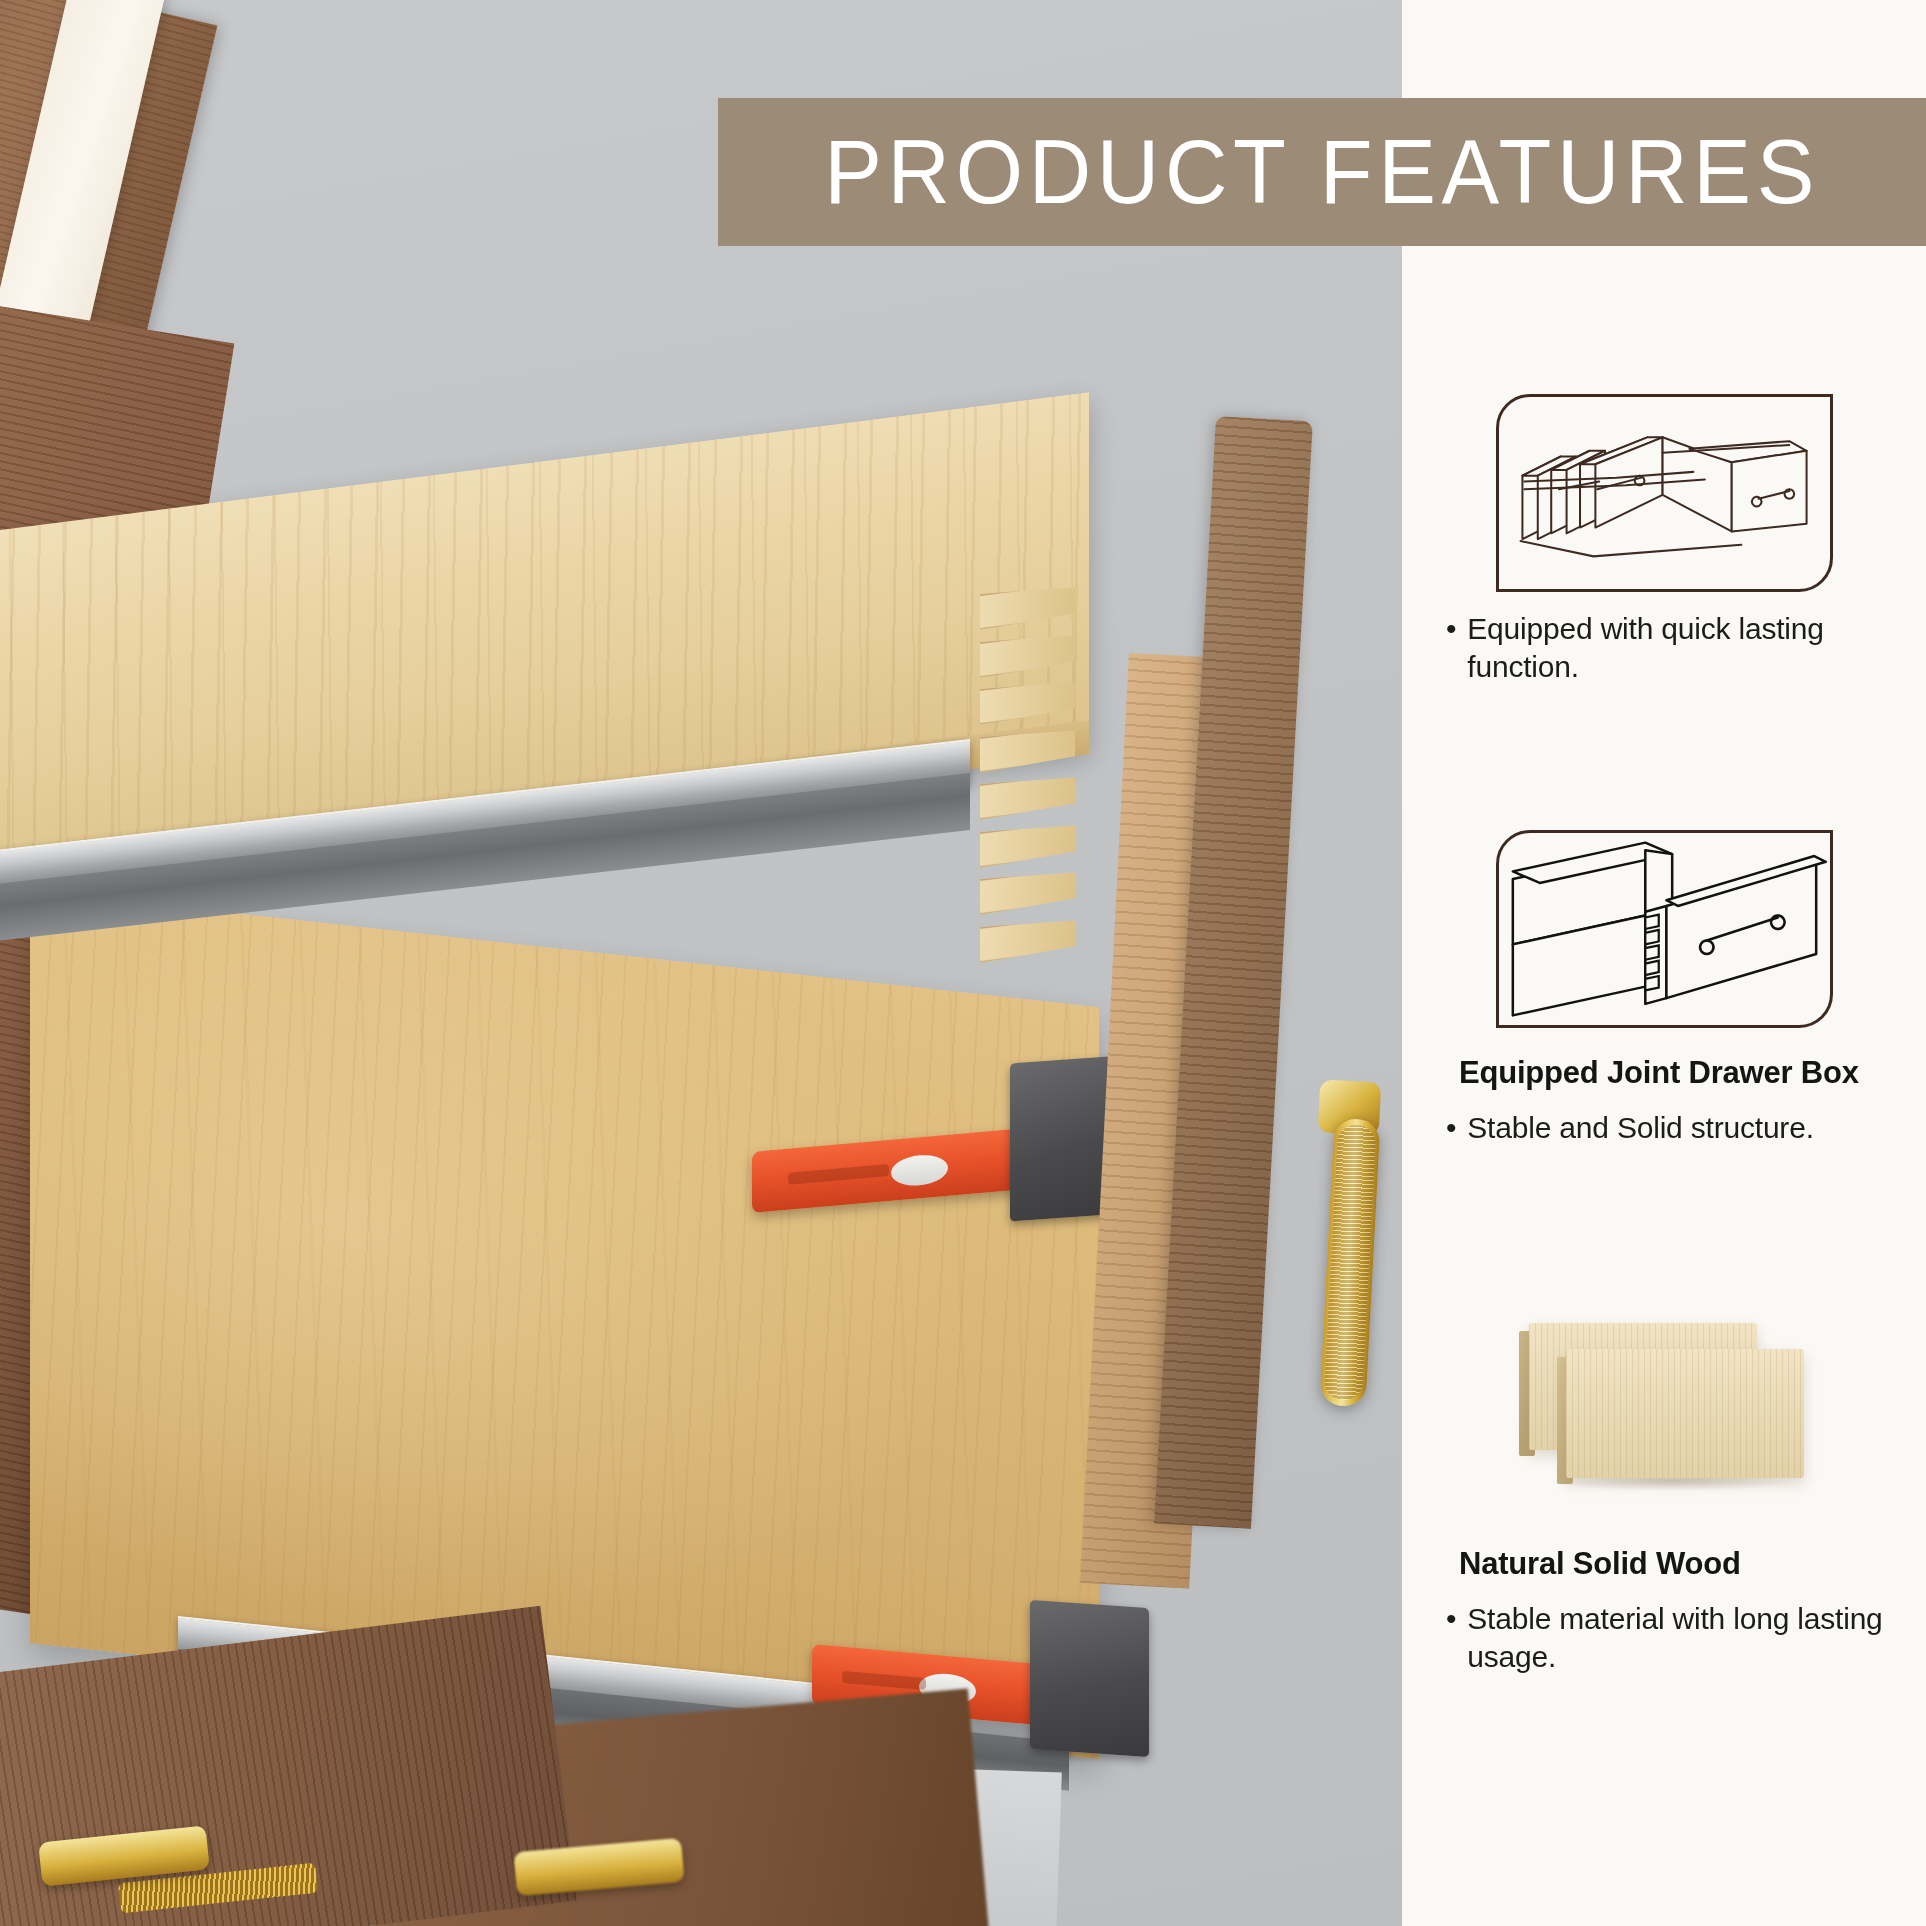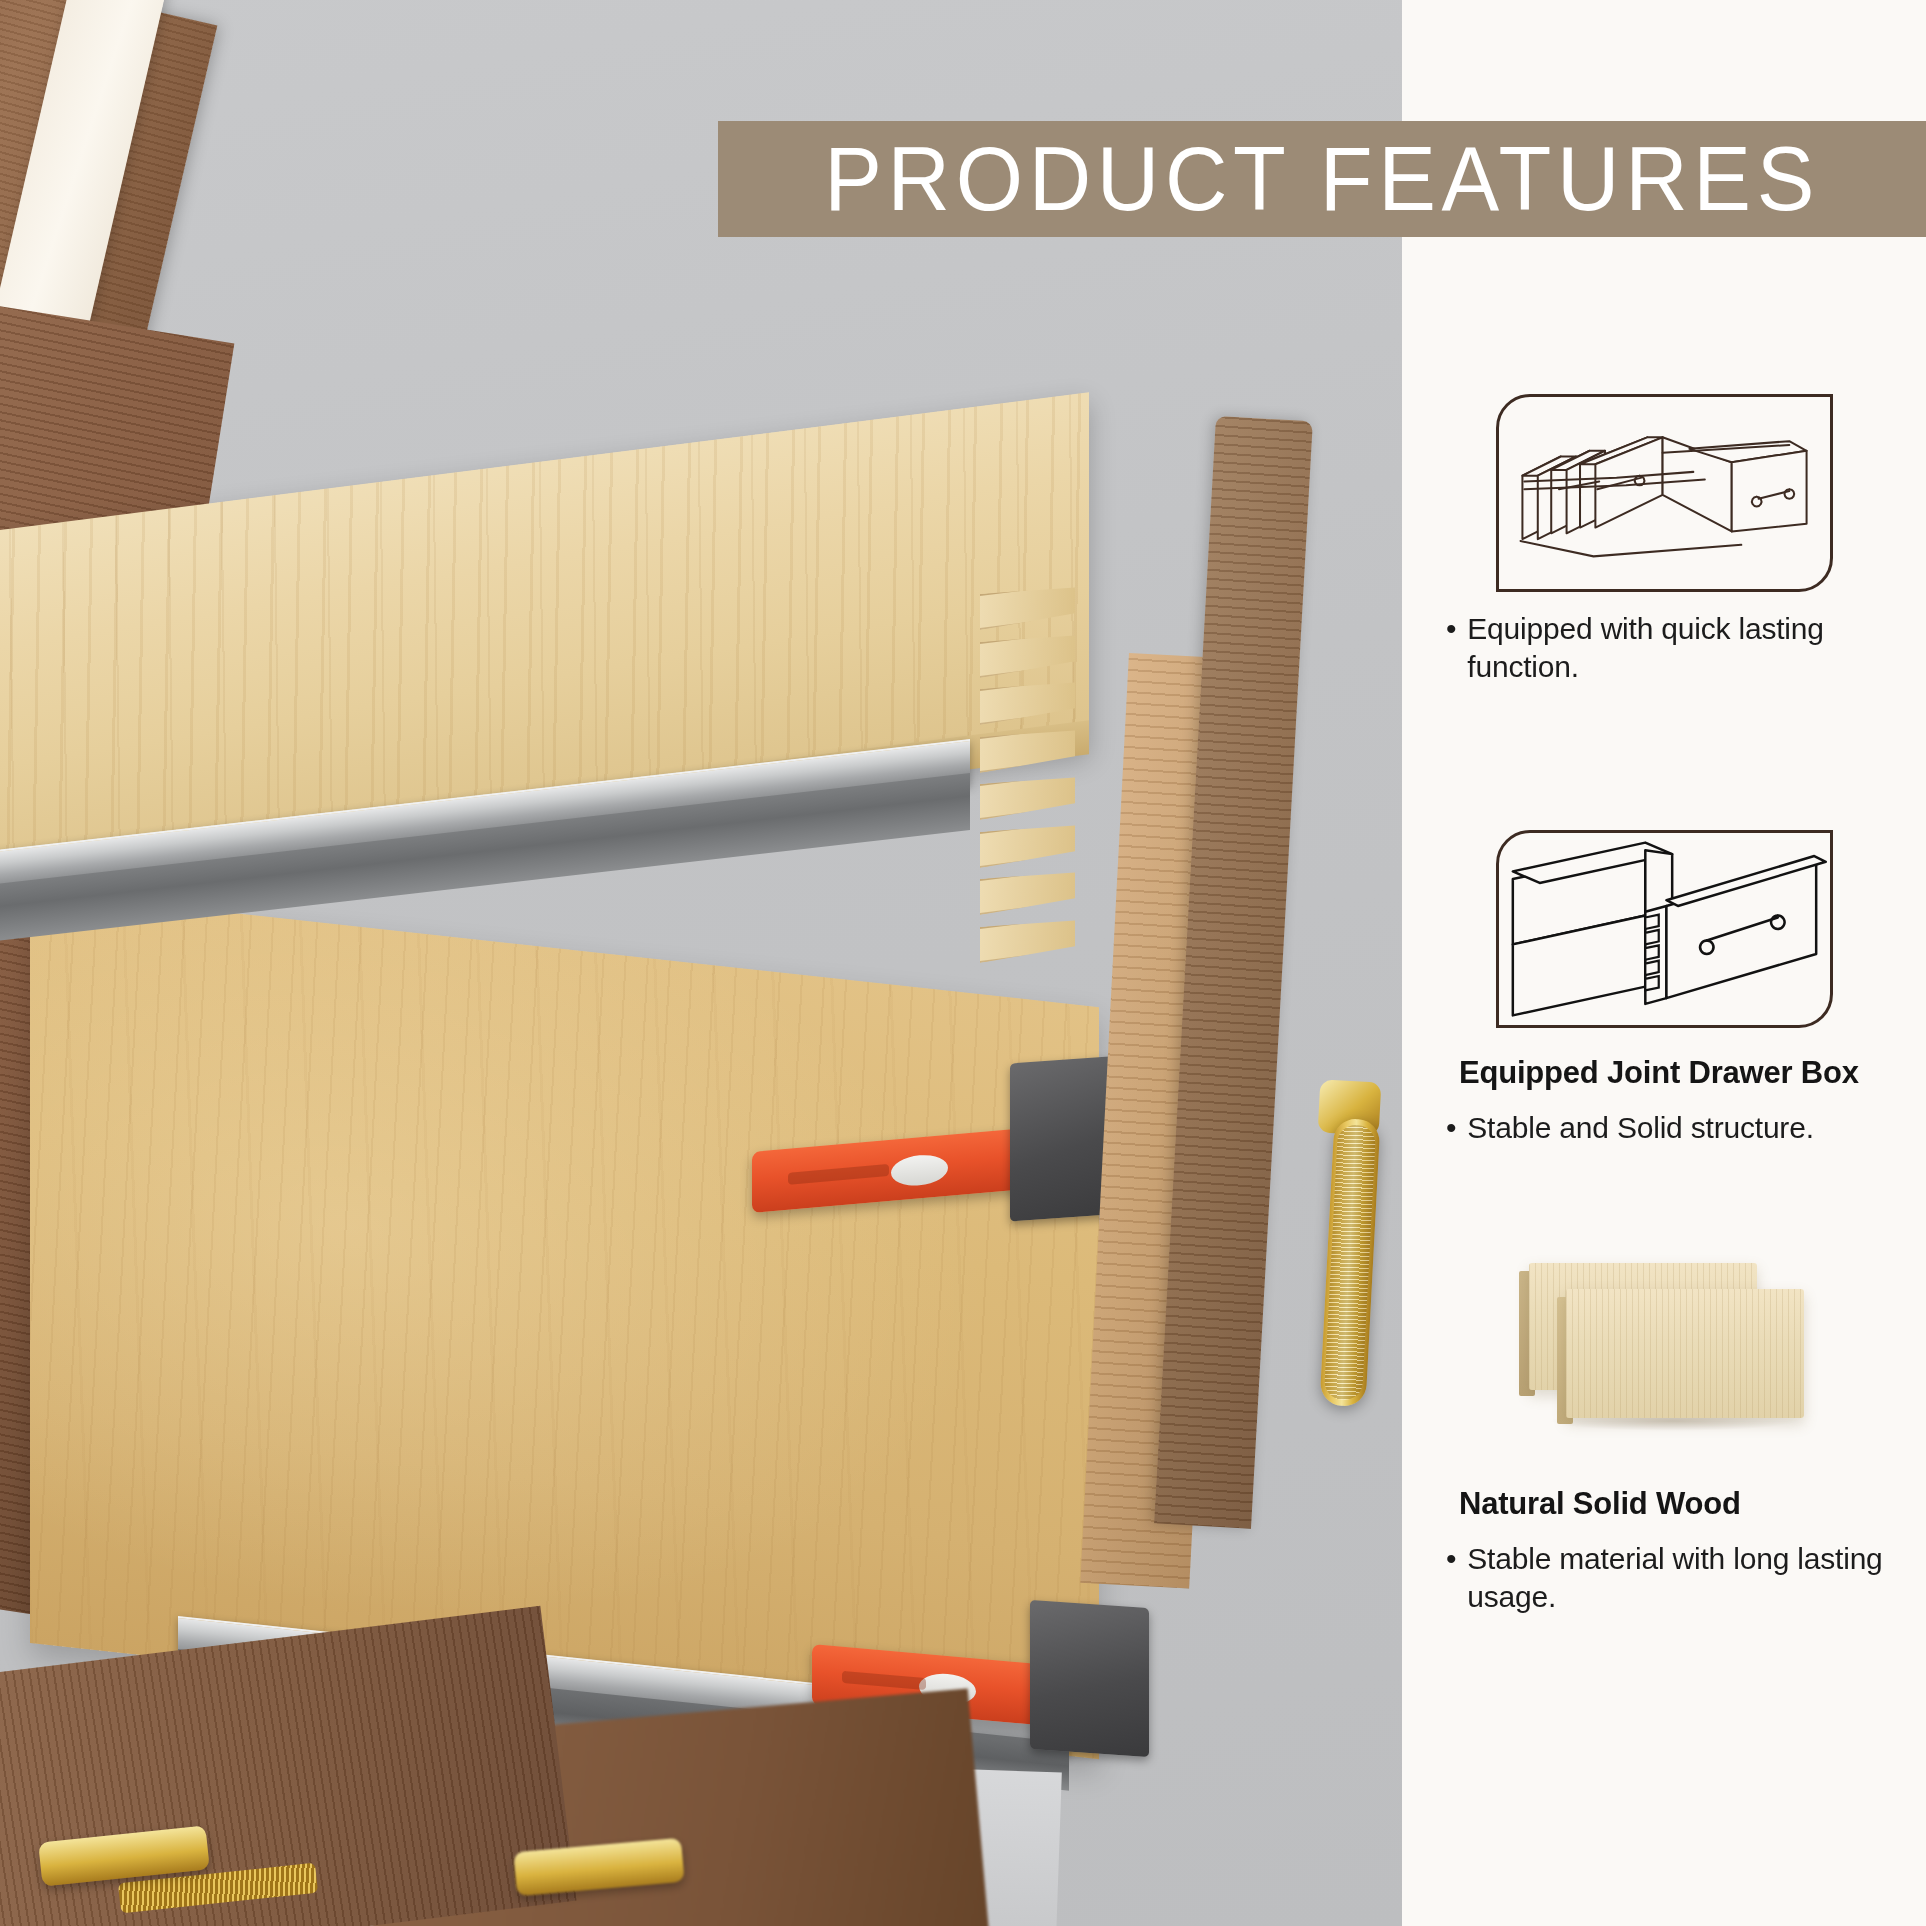--- a/index.html
+++ b/index.html
@@ -251,21 +251,21 @@
     position:absolute; left:46px; top:44px; width:16px; height:127px;
     background:linear-gradient(180deg,#D6C293,#C2AC7C); border-radius:2px;
   }
   .plank-shadow{
     position:absolute; left:38px; top:158px; width:248px; height:20px;
     background:radial-gradient(ellipse at center, rgba(120,100,70,.28), transparent 70%);
   }
 
   
   .banner{
-    position:absolute; left:718px; top:121px; width:1209px; height:116px;
+    position:absolute; left:718px; top:98px; width:1209px; height:148px;
     background:#9C8B76;
     display:flex; align-items:center; justify-content:center;
   }
   .banner-text{
     color:#FFFFFF; font-size:91px; letter-spacing:6px; font-weight:400;
     white-space:nowrap; font-stretch:condensed;
     transform:scaleX(.95);
   }
 </style>
 </head>
@@ -382,21 +382,21 @@
           </g>
         </svg>
       </div>
       <div class="f-title" style="margin:26px 0 0 57px">Equipped Joint Drawer Box</div>
       <div class="f-bullet" style="margin:18px 36px 0 44px">
         <span class="dot">•</span>
         <span>Stable and Solid structure.</span>
       </div>
     </div>
 
-    <div class="feature" style="top:1253px">
+    <div class="feature" style="top:1313px">
       <div class="planks">
         <div class="plank-shadow"></div>
         <div class="plank-back-side"></div>
         <div class="plank plank-back"></div>
         <div class="plank-front-side"></div>
         <div class="plank plank-front"></div>
       </div>
       <div class="f-title" style="margin:44px 0 0 57px">Natural Solid Wood</div>
       <div class="f-bullet" style="margin:18px 36px 0 44px">
         <span class="dot">•</span>

